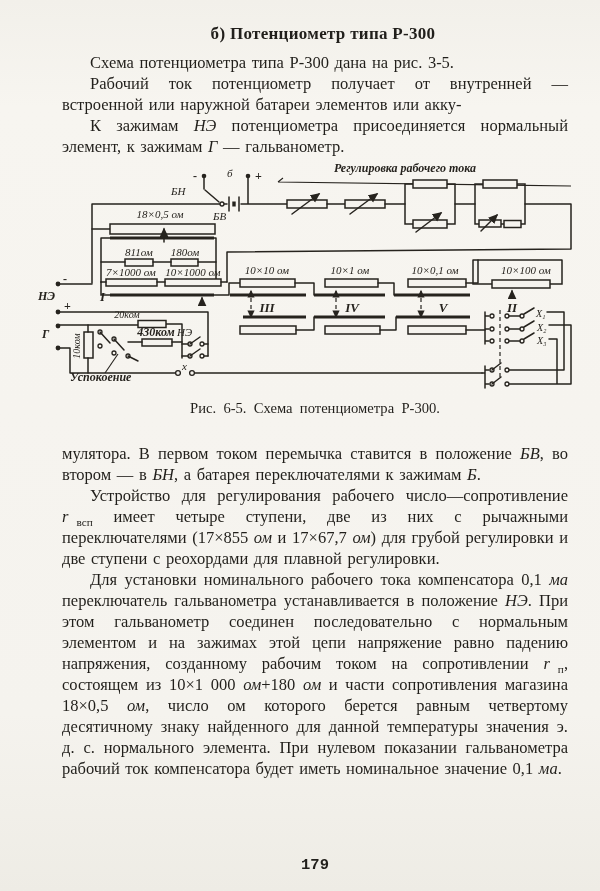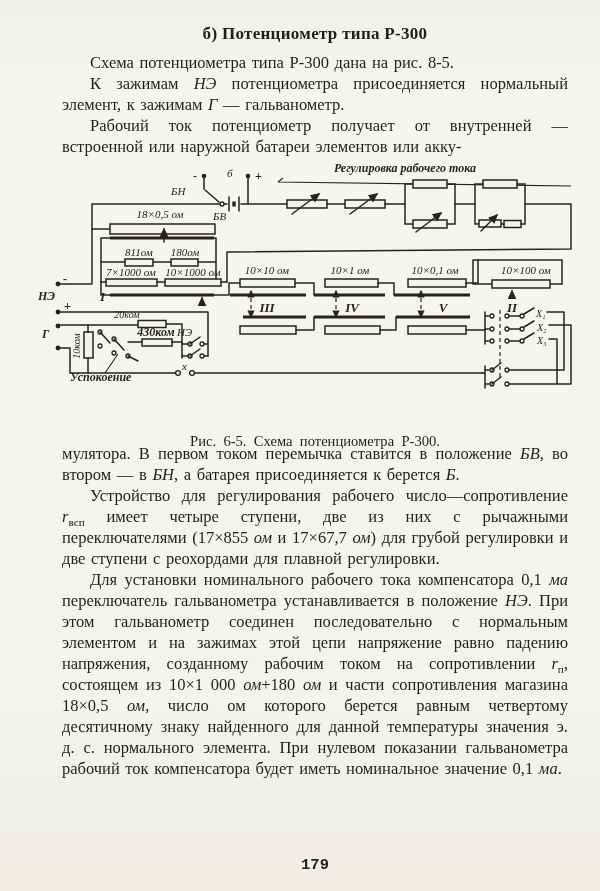--- a/index.html
+++ b/index.html
@@ -1,32 +1,32 @@
 <!DOCTYPE html>
 <html><head>
 <meta charset="utf-8">
 <style>
   html,body{margin:0;padding:0;}
   body{width:600px;height:891px;position:relative;overflow:hidden;
        background:#f5f3ee;
        font-family:"Liberation Serif","DejaVu Serif",serif;color:#211f1b;}
   .sheet{position:absolute;inset:0;
        background:linear-gradient(180deg,#f2f0ea 0%,#f7f5f0 12%,#f5f3ee 80%,#eeece5 100%);}
-  .heading{position:absolute;top:24px;left:62px;width:506px;text-align:center;
+  .heading{position:absolute;top:24px;left:70px;width:506px;text-align:center;
        font-size:17px;font-weight:bold;letter-spacing:.3px;margin:0;}
   .text-block{position:absolute;left:62px;width:506px;text-align:justify;
        font-size:16.5px;line-height:20.9px;word-spacing:.09em;}
   .text-block.top{top:53px;}
   .text-block.bottom{top:443px;line-height:21px;}
   .para{margin:0;}
   .para.ind{text-indent:1.7em;}
   .it{font-style:italic;}
-  sub{font-size:.68em;line-height:0;}
+  sub{font-size:.68em;line-height:0;margin-left:8px;}
   .caption{position:absolute;top:400px;left:62px;width:506px;text-align:center;
-       font-size:14.6px;word-spacing:.25em;margin-top:33px;}
+       font-size:14.6px;word-spacing:.25em;}
   .page-number{position:absolute;top:856px;left:62px;width:506px;text-align:center;
        font-size:15.5px;font-weight:bold;font-family:Liberation Mono, monospace;}
   .diagram{position:absolute;left:30px;top:162px;width:545px;height:234px;margin:0;}
   
   .w{stroke:#26231e;fill:none;stroke-width:1.5;stroke-linecap:round;}
   .w2{stroke:#26231e;fill:none;stroke-width:2.8;stroke-linecap:butt;}
   .thin{stroke:#26231e;fill:none;stroke-width:1.1;}
   .res{fill:#f5f3ee;stroke:#26231e;stroke-width:1.5;}
   .dot{fill:#26231e;stroke:none;}
   .oc{fill:#f5f3ee;stroke:#26231e;stroke-width:1.3;}
@@ -38,23 +38,23 @@
   text.sign{font:bold 12px "Liberation Serif",serif;fill:#26231e;stroke:none;}
 </style>
 </head>
 <body>
 
 <div class="sheet">
 
   <h1 class="heading">б) Потенциометр типа Р-300</h1>
 
   <div class="text-block top">
-    <p class="para ind"><span>Схема потенциометра типа Р-300 дана на рис. 8-5.</span></p>
+    <p class="para ind"><span>Схема потенциометра типа Р-300 дана на рис. 3-5.</span></p>
+    <p class="para ind"><span>Рабочий ток потенциометр получает от внутренней — встроенной или наружной батареи элементов или акку-</span></p>
     <p class="para ind"><span>К зажимам </span><span class="it">НЭ</span><span> потенциометра присоединяется нормальный элемент, к зажимам </span><span class="it">Г</span><span> — гальванометр.</span></p>
-    <p class="para ind"><span>Рабочий ток потенциометр получает от внутренней — встроенной или наружной батареи элементов или акку-</span></p>
   </div>
 
   <figure class="diagram">
     <svg width="545" height="234" viewBox="0 0 545 234">
       <defs>
         <marker id="ah" markerWidth="8" markerHeight="8" refX="5.5" refY="3" orient="auto">
           <path d="M0,0 L6.5,3 L0,6 Z" fill="#26231e"></path>
         </marker>
         <marker id="ahr" markerWidth="8" markerHeight="8" refX="5.5" refY="3" orient="auto-start-reverse">
           <path d="M0,0 L6.5,3 L0,6 Z" fill="#26231e"></path>
@@ -229,19 +229,19 @@
         <circle class="oc" cx="477" cy="222" r="2"></circle>
         <path class="w" d="M462,208 L471,201 M462,222 L471,215"></path>
         <path class="w" d="M517,150 H534 M534,150 V208 M534,208 H479 M519,163 H541 M541,163 V222 M541,222 H479 M519,177 H527 M527,177 V222"></path>
       </g>
     </svg>
   </figure>
 
   <div class="caption">Рис. 6-5. Схема потенциометра Р-300.</div>
 
   <div class="text-block bottom">
-    <p class="para"><span>мулятора. В первом током перемычка ставится в положение </span><span class="it">БВ</span><span>, во втором — в </span><span class="it">БН</span><span>, а батарея присоединяется к берется </span><span class="it">Б</span><span>.</span></p>
+    <p class="para"><span>мулятора. В первом током перемычка ставится в положение </span><span class="it">БВ</span><span>, во втором — в </span><span class="it">БН</span><span>, а батарея переключателями к зажимам </span><span class="it">Б</span><span>.</span></p>
     <p class="para ind"><span>Устройство для регулирования рабочего число—сопротивление </span><span class="it">r</span><sub>всп</sub><span> имеет четыре ступени, две из них с рычажными переключателями (17×855 </span><span class="it">ом</span><span> и 17×67,7 </span><span class="it">ом</span><span>) для грубой регулировки и две ступени с реохордами для плавной регулировки.</span></p>
     <p class="para ind"><span>Для установки номинального рабочего тока компенсатора 0,1 </span><span class="it">ма</span><span> переключатель гальванометра устанавливается в положение </span><span class="it">НЭ</span><span>. При этом гальванометр соединен последовательно с нормальным элементом и на зажимах этой цепи напряжение равно падению напряжения, созданному рабочим током на сопротивлении </span><span class="it">r</span><sub>п</sub><span>, состоящем из 10×1 000 </span><span class="it">ом</span><span>+180 </span><span class="it">ом</span><span> и части сопротивления магазина 18×0,5 </span><span class="it">ом</span><span>, число ом которого берется равным четвертому десятичному знаку найденного для данной температуры значения э. д. с. нормального элемента. При нулевом показании гальванометра рабочий ток компенсатора будет иметь номинальное значение 0,1 </span><span class="it">ма</span><span>.</span></p>
   </div>
 
   <div class="page-number">179</div>
 </div>
 
 </body></html>

